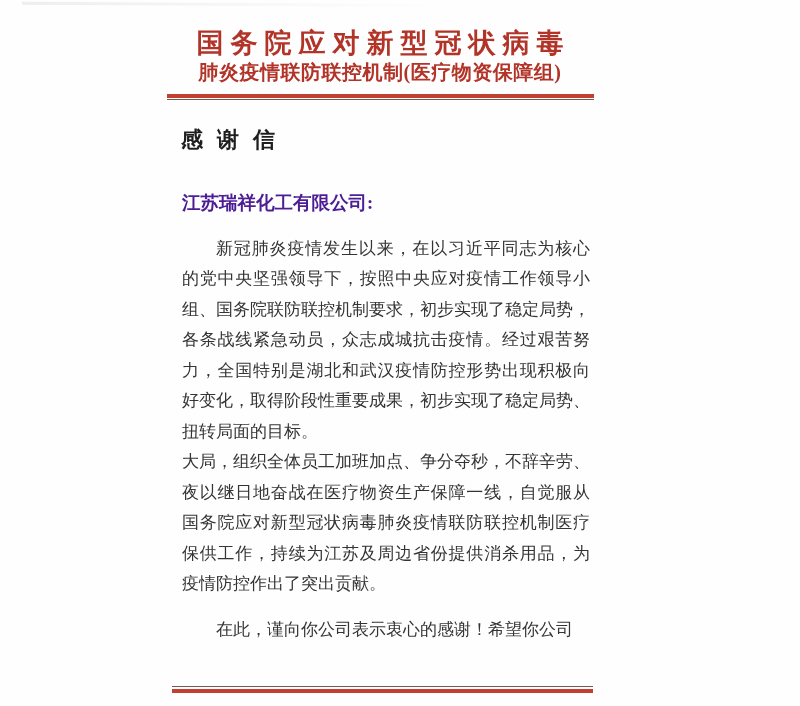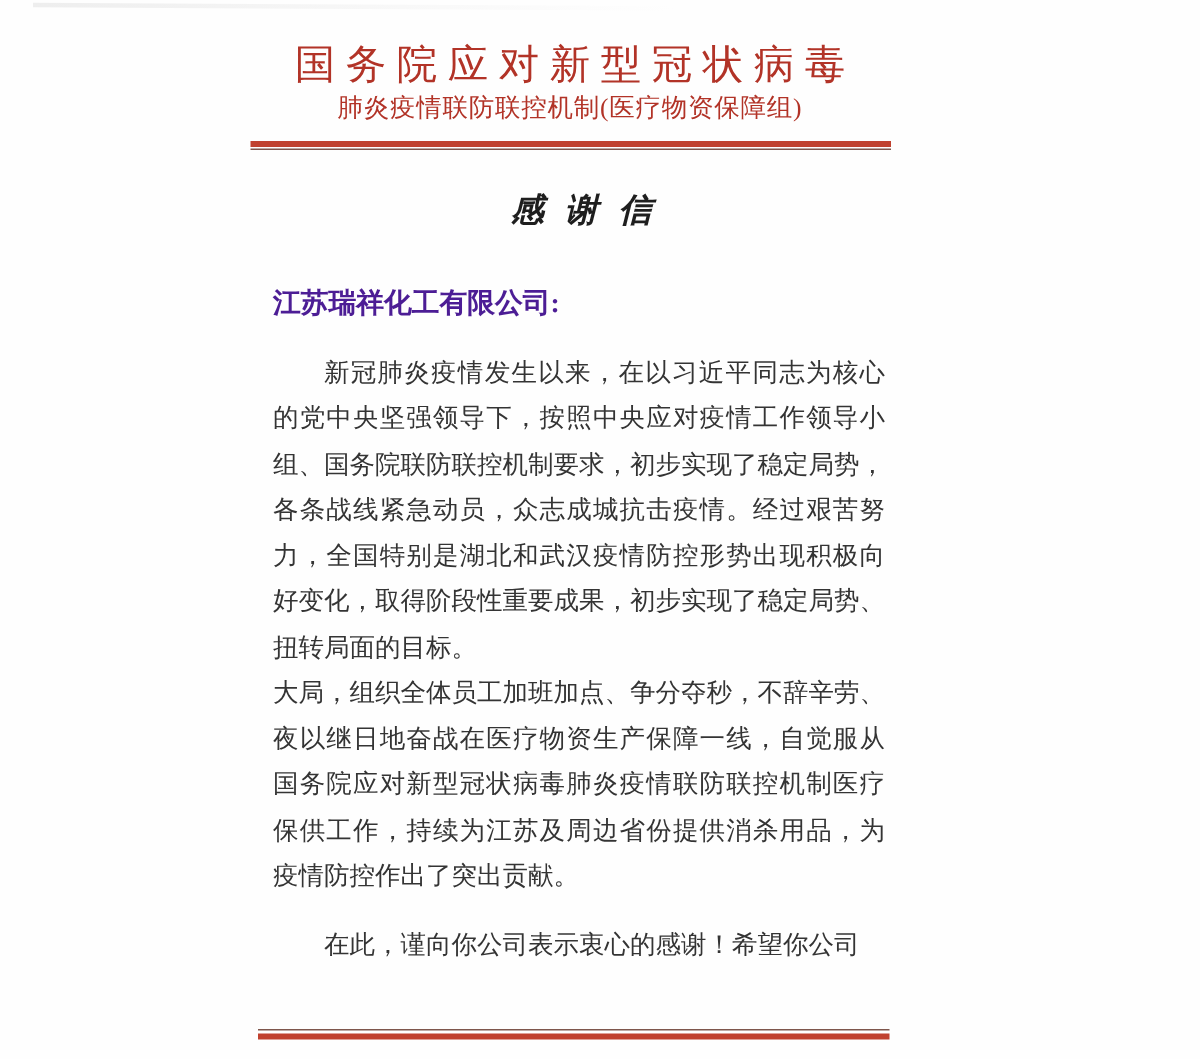--- a/index.html
+++ b/index.html
@@ -26,31 +26,31 @@
     transform: rotate(.3deg);
   }
   
   .letterhead {
     position: absolute;
     top: 28px;
     left: 160px;
     width: 440px;
     text-align: center;
     color: var(--header-red, #b23327);
-    font-weight: normal;
+    font-weight: bold;
   }
   .letterhead-line1 {
     font-size: 27px;
     line-height: 30px;
     letter-spacing: 7px;
     padding-left: 7px;
     white-space: nowrap;
   }
   .letterhead-line2 {
-    font-size: 17px;
+    font-size: 20px;
     line-height: 28px;
     letter-spacing: 0.5px;
     white-space: nowrap;
   }
   
   .rule-top {
     position: absolute;
     top: 94px;
     left: 167px;
     width: 427px;
@@ -64,29 +64,28 @@
     width: 421px;
   }
   .rule-bottom .thin  { height: 1px; background: var(--rule-dark, #7e564c); }
   .rule-bottom .thick { height: 4.5px; margin-top: 1.5px; background: var(--rule-red, #c0412f); }
   
   .letter-title {
     position: absolute;
     top: 124px;
     left: 167px;
     width: 427px;
-    text-align: center;
+    text-align: left;
     font-size: 22px;
     line-height: 32px;
     font-weight: bold;
     color: #1e1e1e;
     letter-spacing: 14px;
     padding-left: 14px;
     white-space: nowrap;
-    font-style: italic;
   }
   
   .letter-body {
     position: absolute;
     top: 188px;
     left: 182px;
     width: 408px;
     color: var(--body-text, #343434);
     font-size: 17px;
     line-height: 30.5px;

